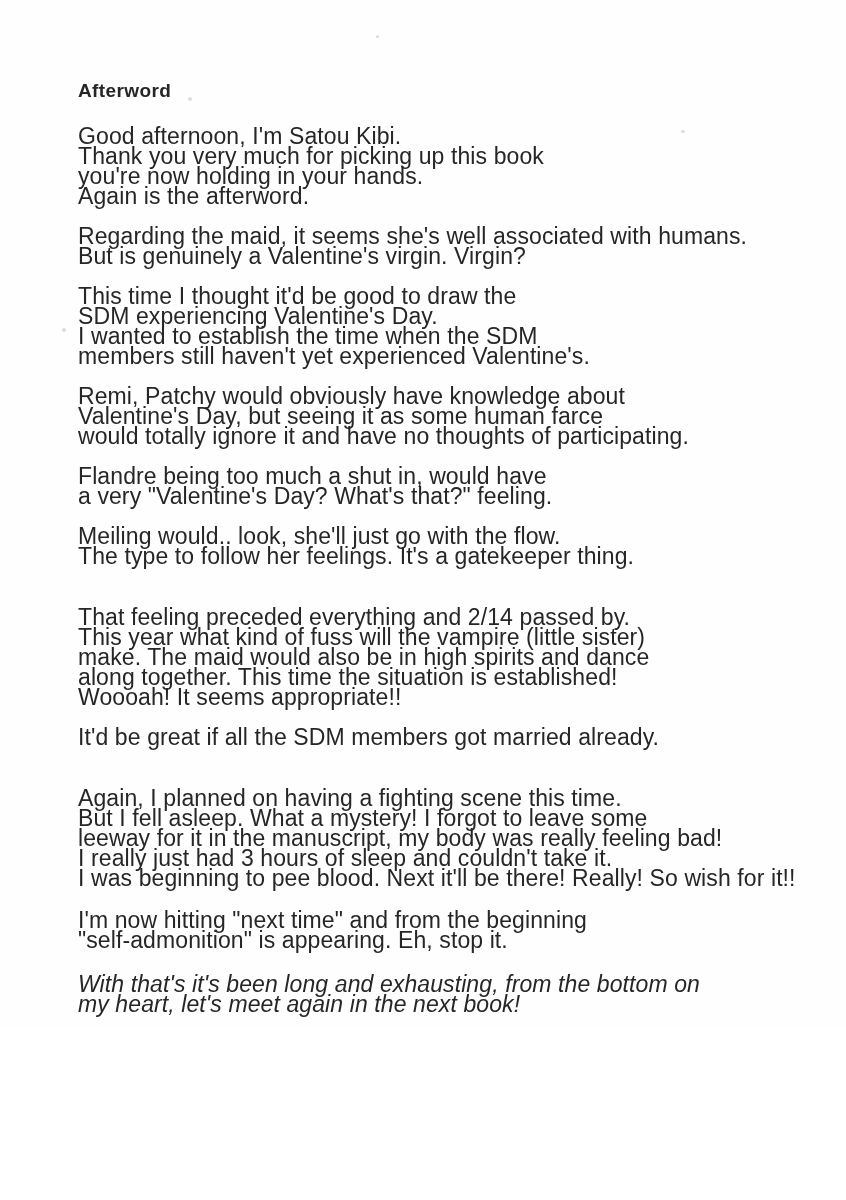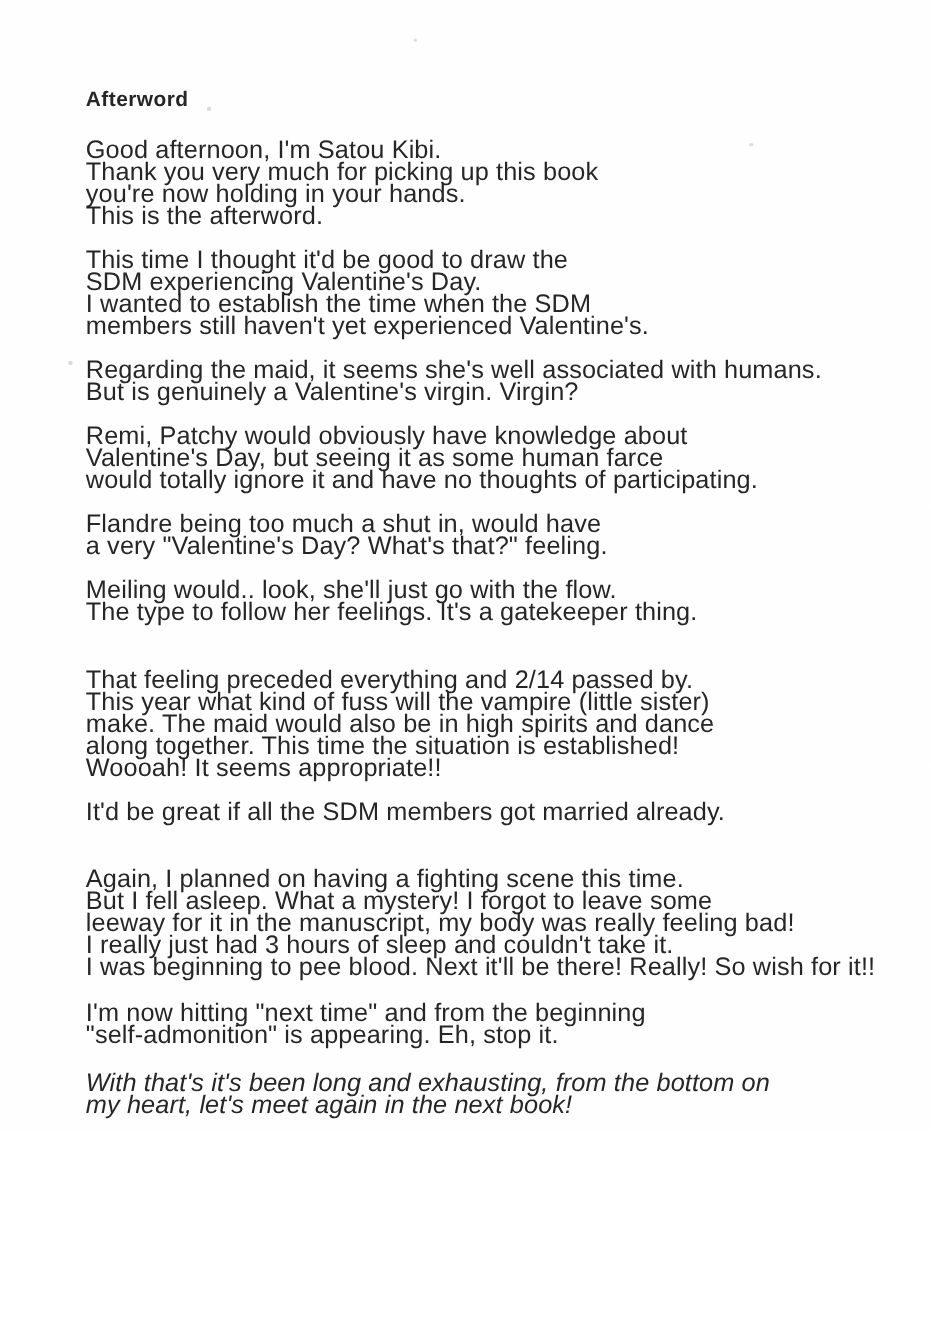--- a/index.html
+++ b/index.html
@@ -53,23 +53,23 @@
   }
 </style>
 </head>
 <body>
 
 <div class="page">
   <div class="content">
     <h1 class="title">Afterword</h1>
 
     <div id="paragraphs">
-        <p class="para"><span>Good afternoon, I'm Satou Kibi.</span><br><span>Thank you very much for picking up this book</span><br><span>you're now holding in your hands.</span><br><span>This is the afterword.</span></p>
+        <p class="para"><span>Good afternoon, I'm Satou Kibi.</span><br><span>Thank you very much for picking up this book</span><br><span>you're now holding in your hands.</span><br><span>Again is the afterword.</span></p>
+        <p class="para"><span>Regarding the maid, it seems she's well associated with humans.</span><br><span>But is genuinely a Valentine's virgin. Virgin?</span></p>
         <p class="para"><span>This time I thought it'd be good to draw the</span><br><span>SDM experiencing Valentine's Day.</span><br><span>I wanted to establish the time when the SDM</span><br><span>members still haven't yet experienced Valentine's.</span></p>
-        <p class="para"><span>Regarding the maid, it seems she's well associated with humans.</span><br><span>But is genuinely a Valentine's virgin. Virgin?</span></p>
         <p class="para"><span>Remi, Patchy would obviously have knowledge about</span><br><span>Valentine's Day, but seeing it as some human farce</span><br><span>would totally ignore it and have no thoughts of participating.</span></p>
         <p class="para"><span>Flandre being too much a shut in, would have</span><br><span>a very "Valentine's Day? What's that?" feeling.</span></p>
         <p class="para"><span>Meiling would.. look, she'll just go with the flow.</span><br><span>The type to follow her feelings. It's a gatekeeper thing.</span></p>
         <p class="para gap-large"><span>That feeling preceded everything and 2/14 passed by.</span><br><span>This year what kind of fuss will the vampire (little sister)</span><br><span>make. The maid would also be in high spirits and dance</span><br><span>along together. This time the situation is established!</span><br><span>Woooah! It seems appropriate!!</span></p>
         <p class="para"><span>It'd be great if all the SDM members got married already.</span></p>
         <p class="para gap-large"><span>Again, I planned on having a fighting scene this time.</span><br><span>But I fell asleep. What a mystery! I forgot to leave some</span><br><span>leeway for it in the manuscript, my body was really feeling bad!</span><br><span>I really just had 3 hours of sleep and couldn't take it.</span><br><span>I was beginning to pee blood. Next it'll be there! Really! So wish for it!!</span></p>
         <p class="para gap-p10"><span>I'm now hitting "next time" and from the beginning</span><br><span>"self-admonition" is appearing. Eh, stop it.</span></p>
         <p class="para gap-p11"><span>With that's it's been long and exhausting, from the bottom on</span><br><span>my heart, let's meet again in the next book!</span></p>
       </div>
 

